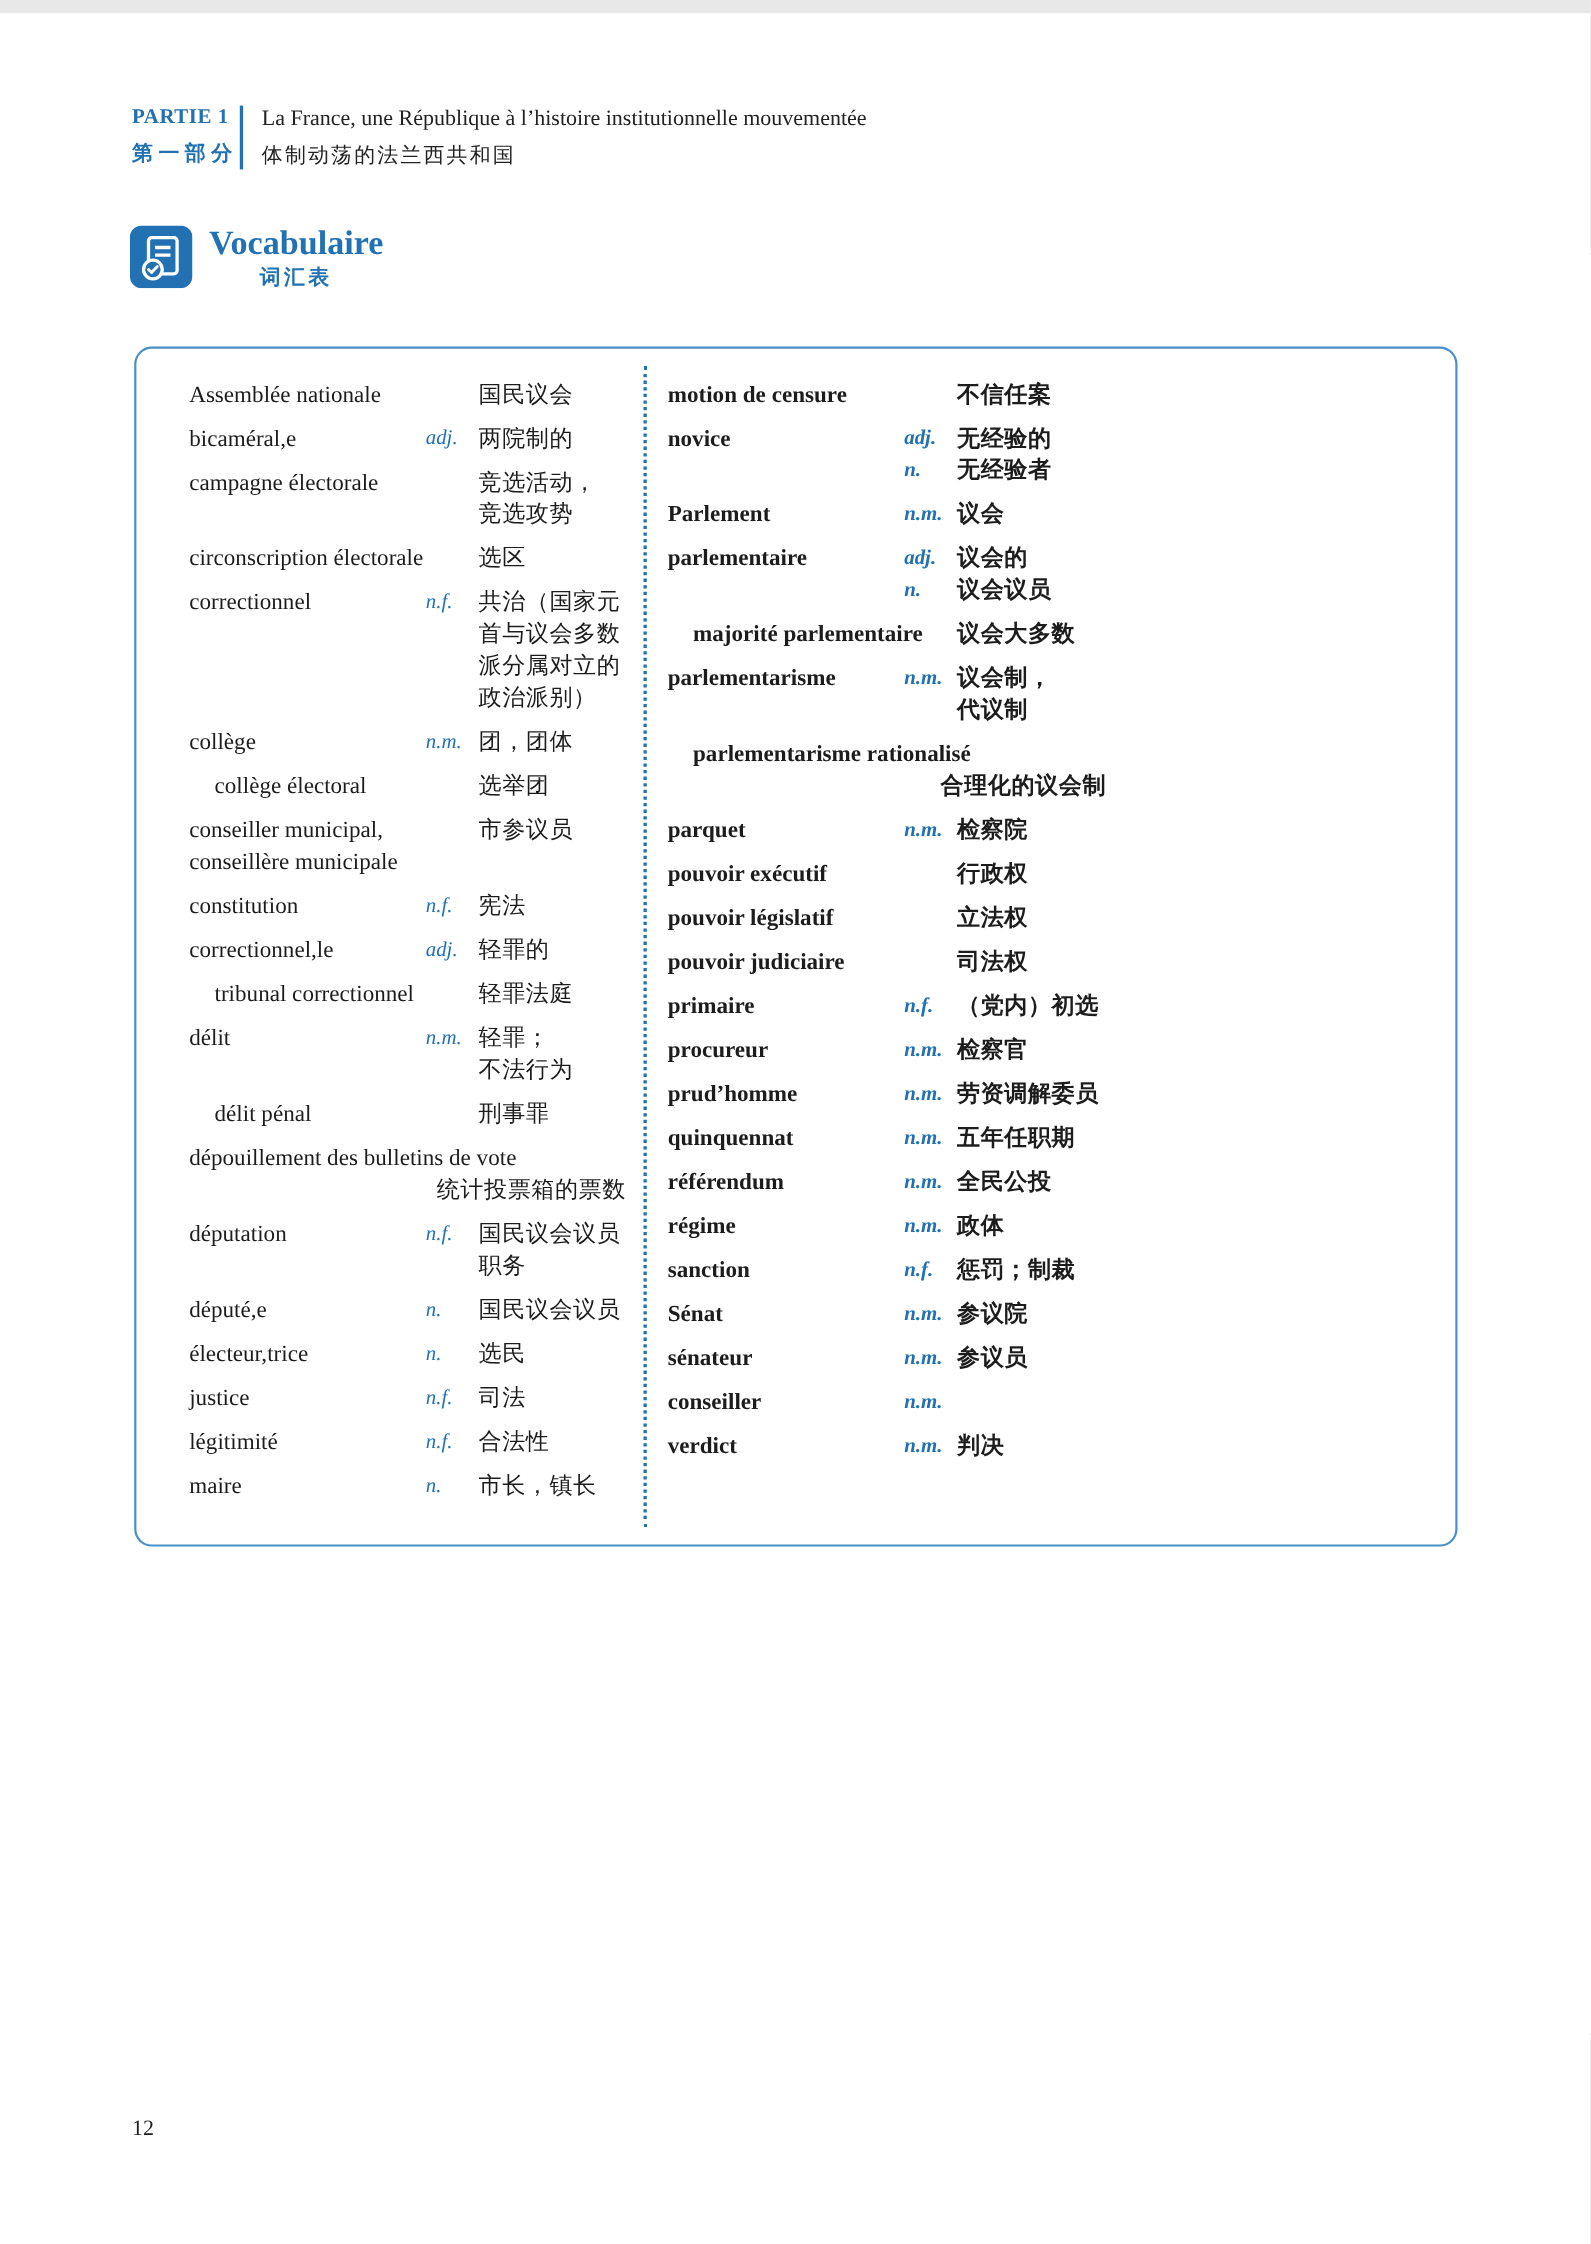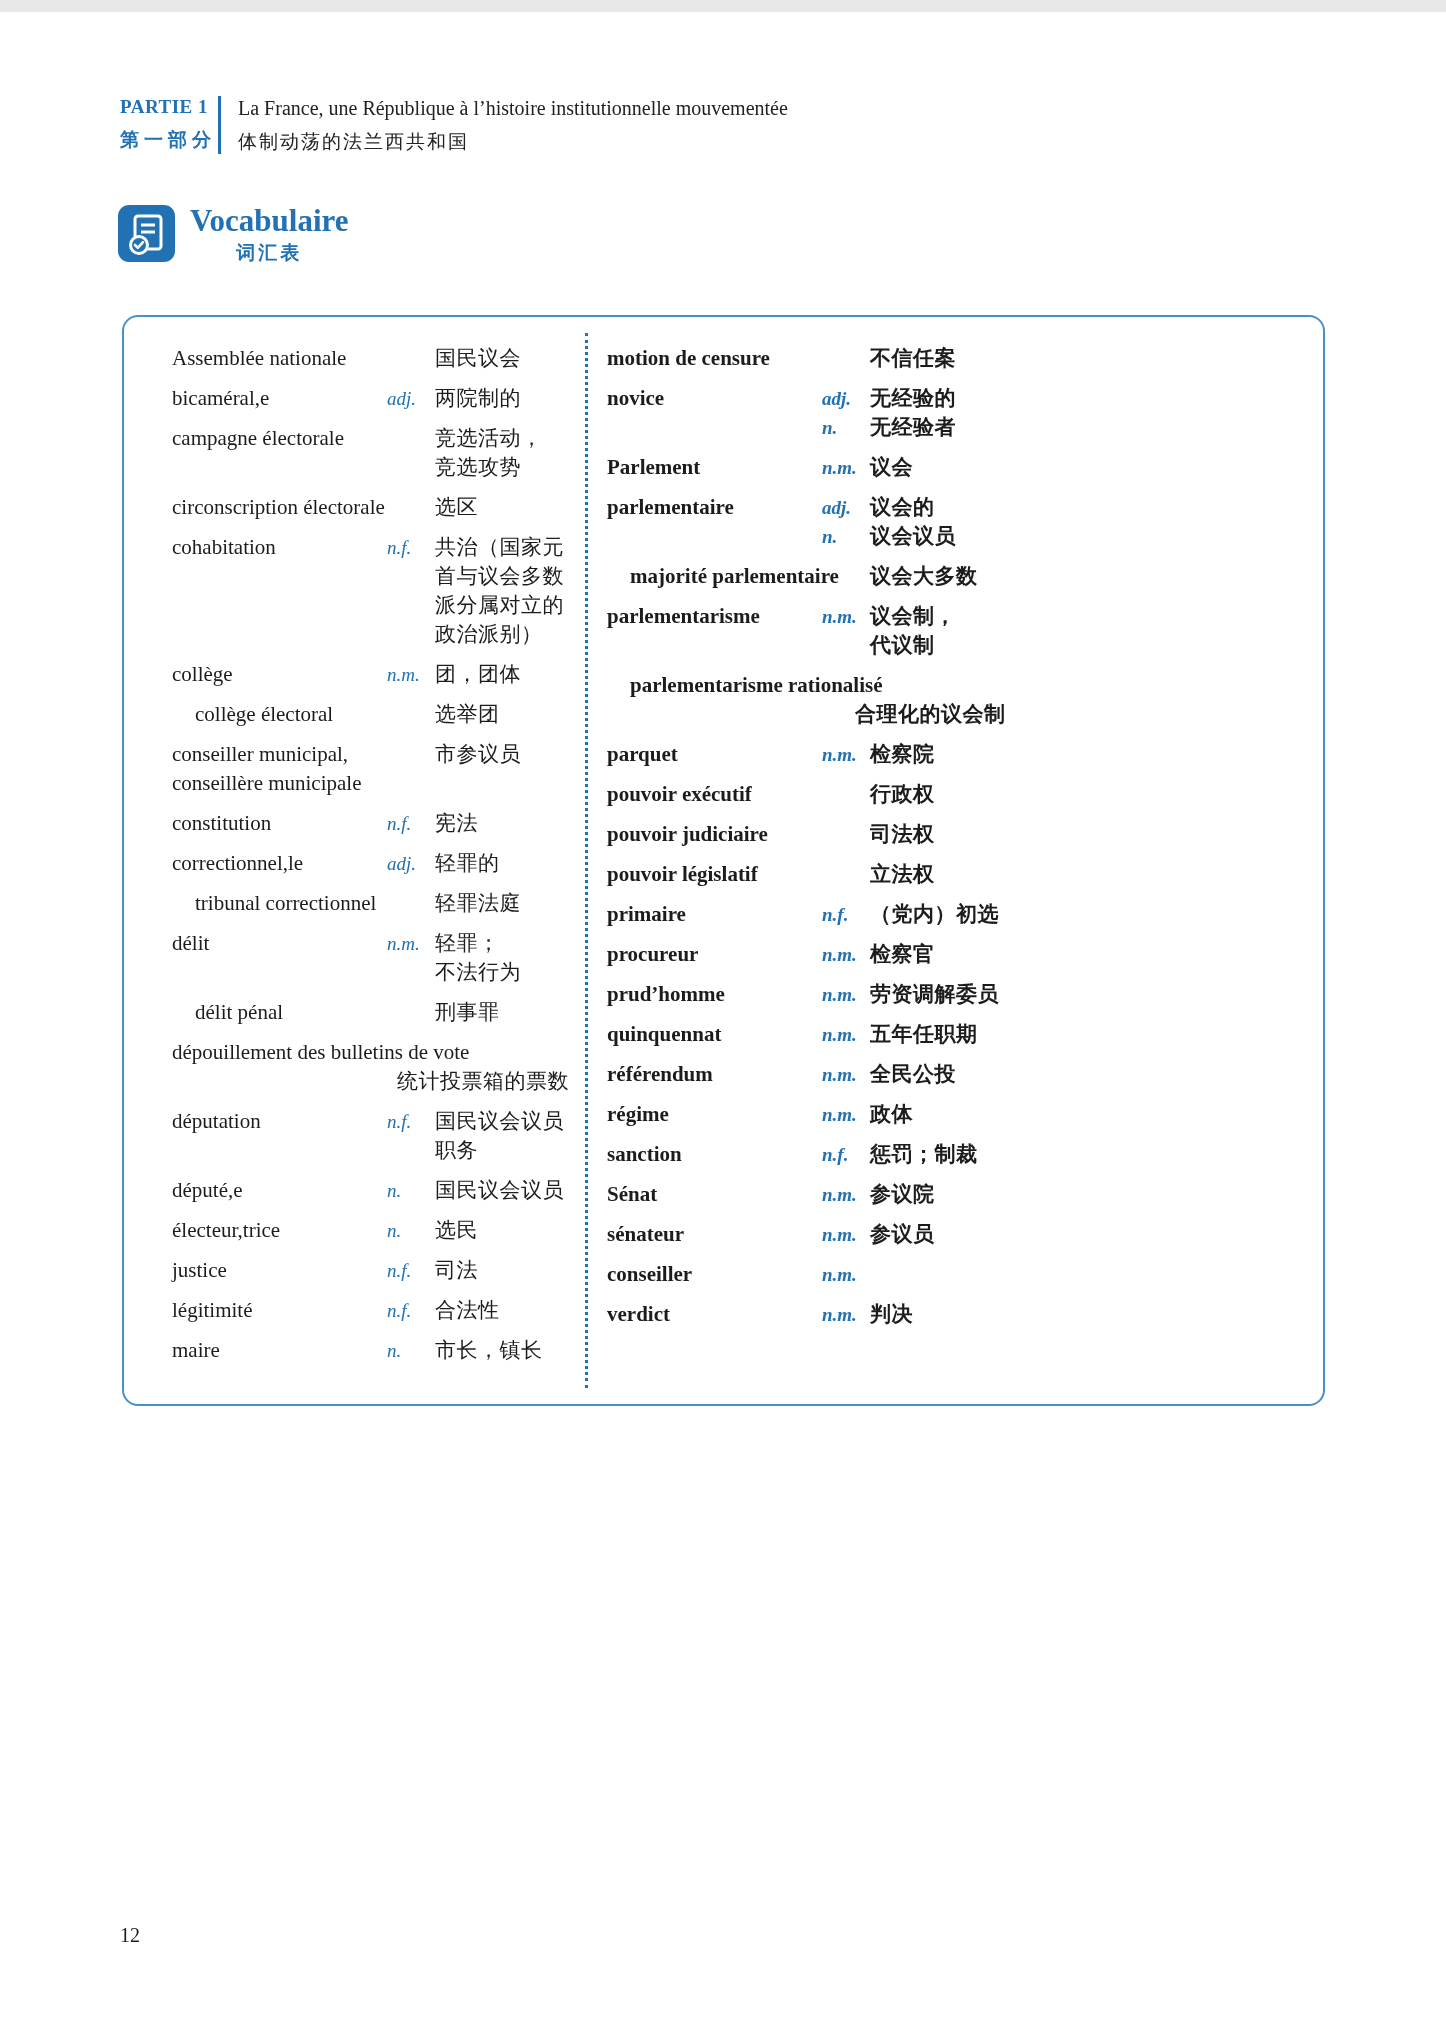--- a/index.html
+++ b/index.html
@@ -102,21 +102,21 @@
           <div class="pos"></div>
           <div class="trans">竞选活动，
 竞选攻势</div>
         </div>
         <div class="entry">
           <div class="term">circonscription électorale</div>
           <div class="pos"></div>
           <div class="trans">选区</div>
         </div>
         <div class="entry">
-          <div class="term">cohabitation</div>
+          <div class="term">correctionnel</div>
           <div class="pos">n.f.</div>
           <div class="trans">共治（国家元
 首与议会多数
 派分属对立的
 政治派别）</div>
         </div>
         <div class="entry">
           <div class="term">collège</div>
           <div class="pos">n.m.</div>
           <div class="trans">团，团体</div>
@@ -239,28 +239,28 @@
           <div class="term">parquet</div>
           <div class="pos">n.m.</div>
           <div class="trans">检察院</div>
         </div>
         <div class="entry">
           <div class="term">pouvoir exécutif</div>
           <div class="pos"></div>
           <div class="trans">行政权</div>
         </div>
         <div class="entry">
+          <div class="term">pouvoir législatif</div>
+          <div class="pos"></div>
+          <div class="trans">立法权</div>
+        </div>
+        <div class="entry">
           <div class="term">pouvoir judiciaire</div>
           <div class="pos"></div>
           <div class="trans">司法权</div>
-        </div>
-        <div class="entry">
-          <div class="term">pouvoir législatif</div>
-          <div class="pos"></div>
-          <div class="trans">立法权</div>
         </div>
         <div class="entry">
           <div class="term">primaire</div>
           <div class="pos">n.f.</div>
           <div class="trans">（党内）初选</div>
         </div>
         <div class="entry">
           <div class="term">procureur</div>
           <div class="pos">n.m.</div>
           <div class="trans">检察官</div>

